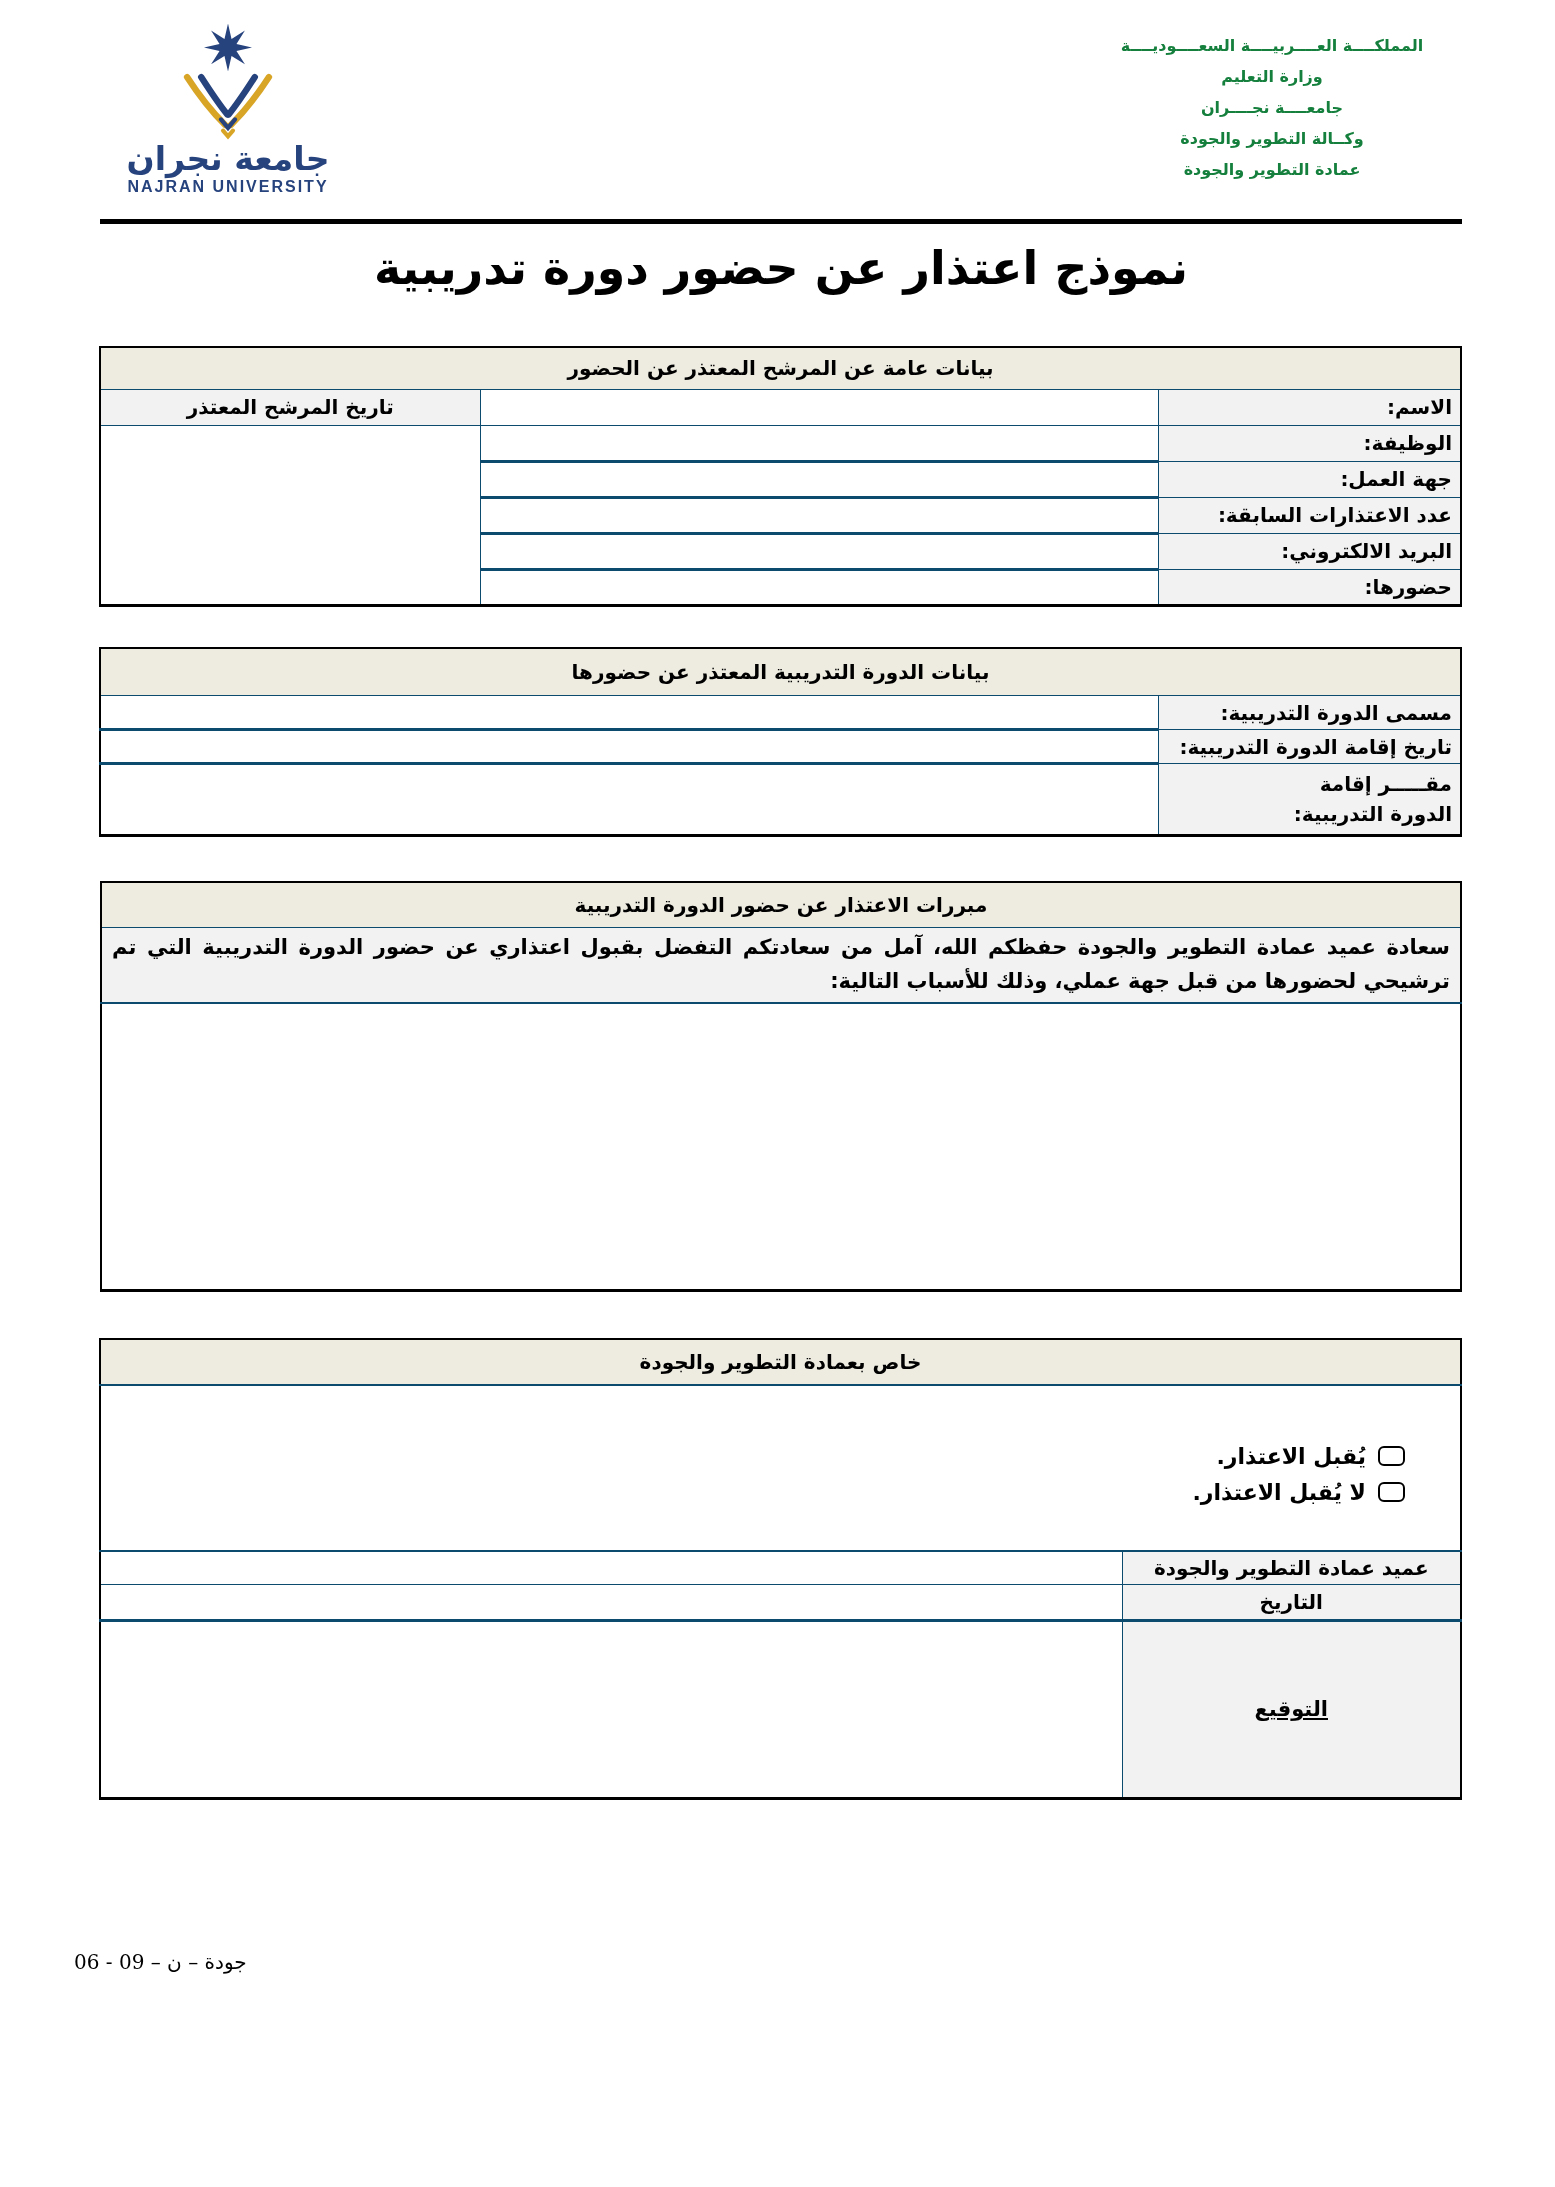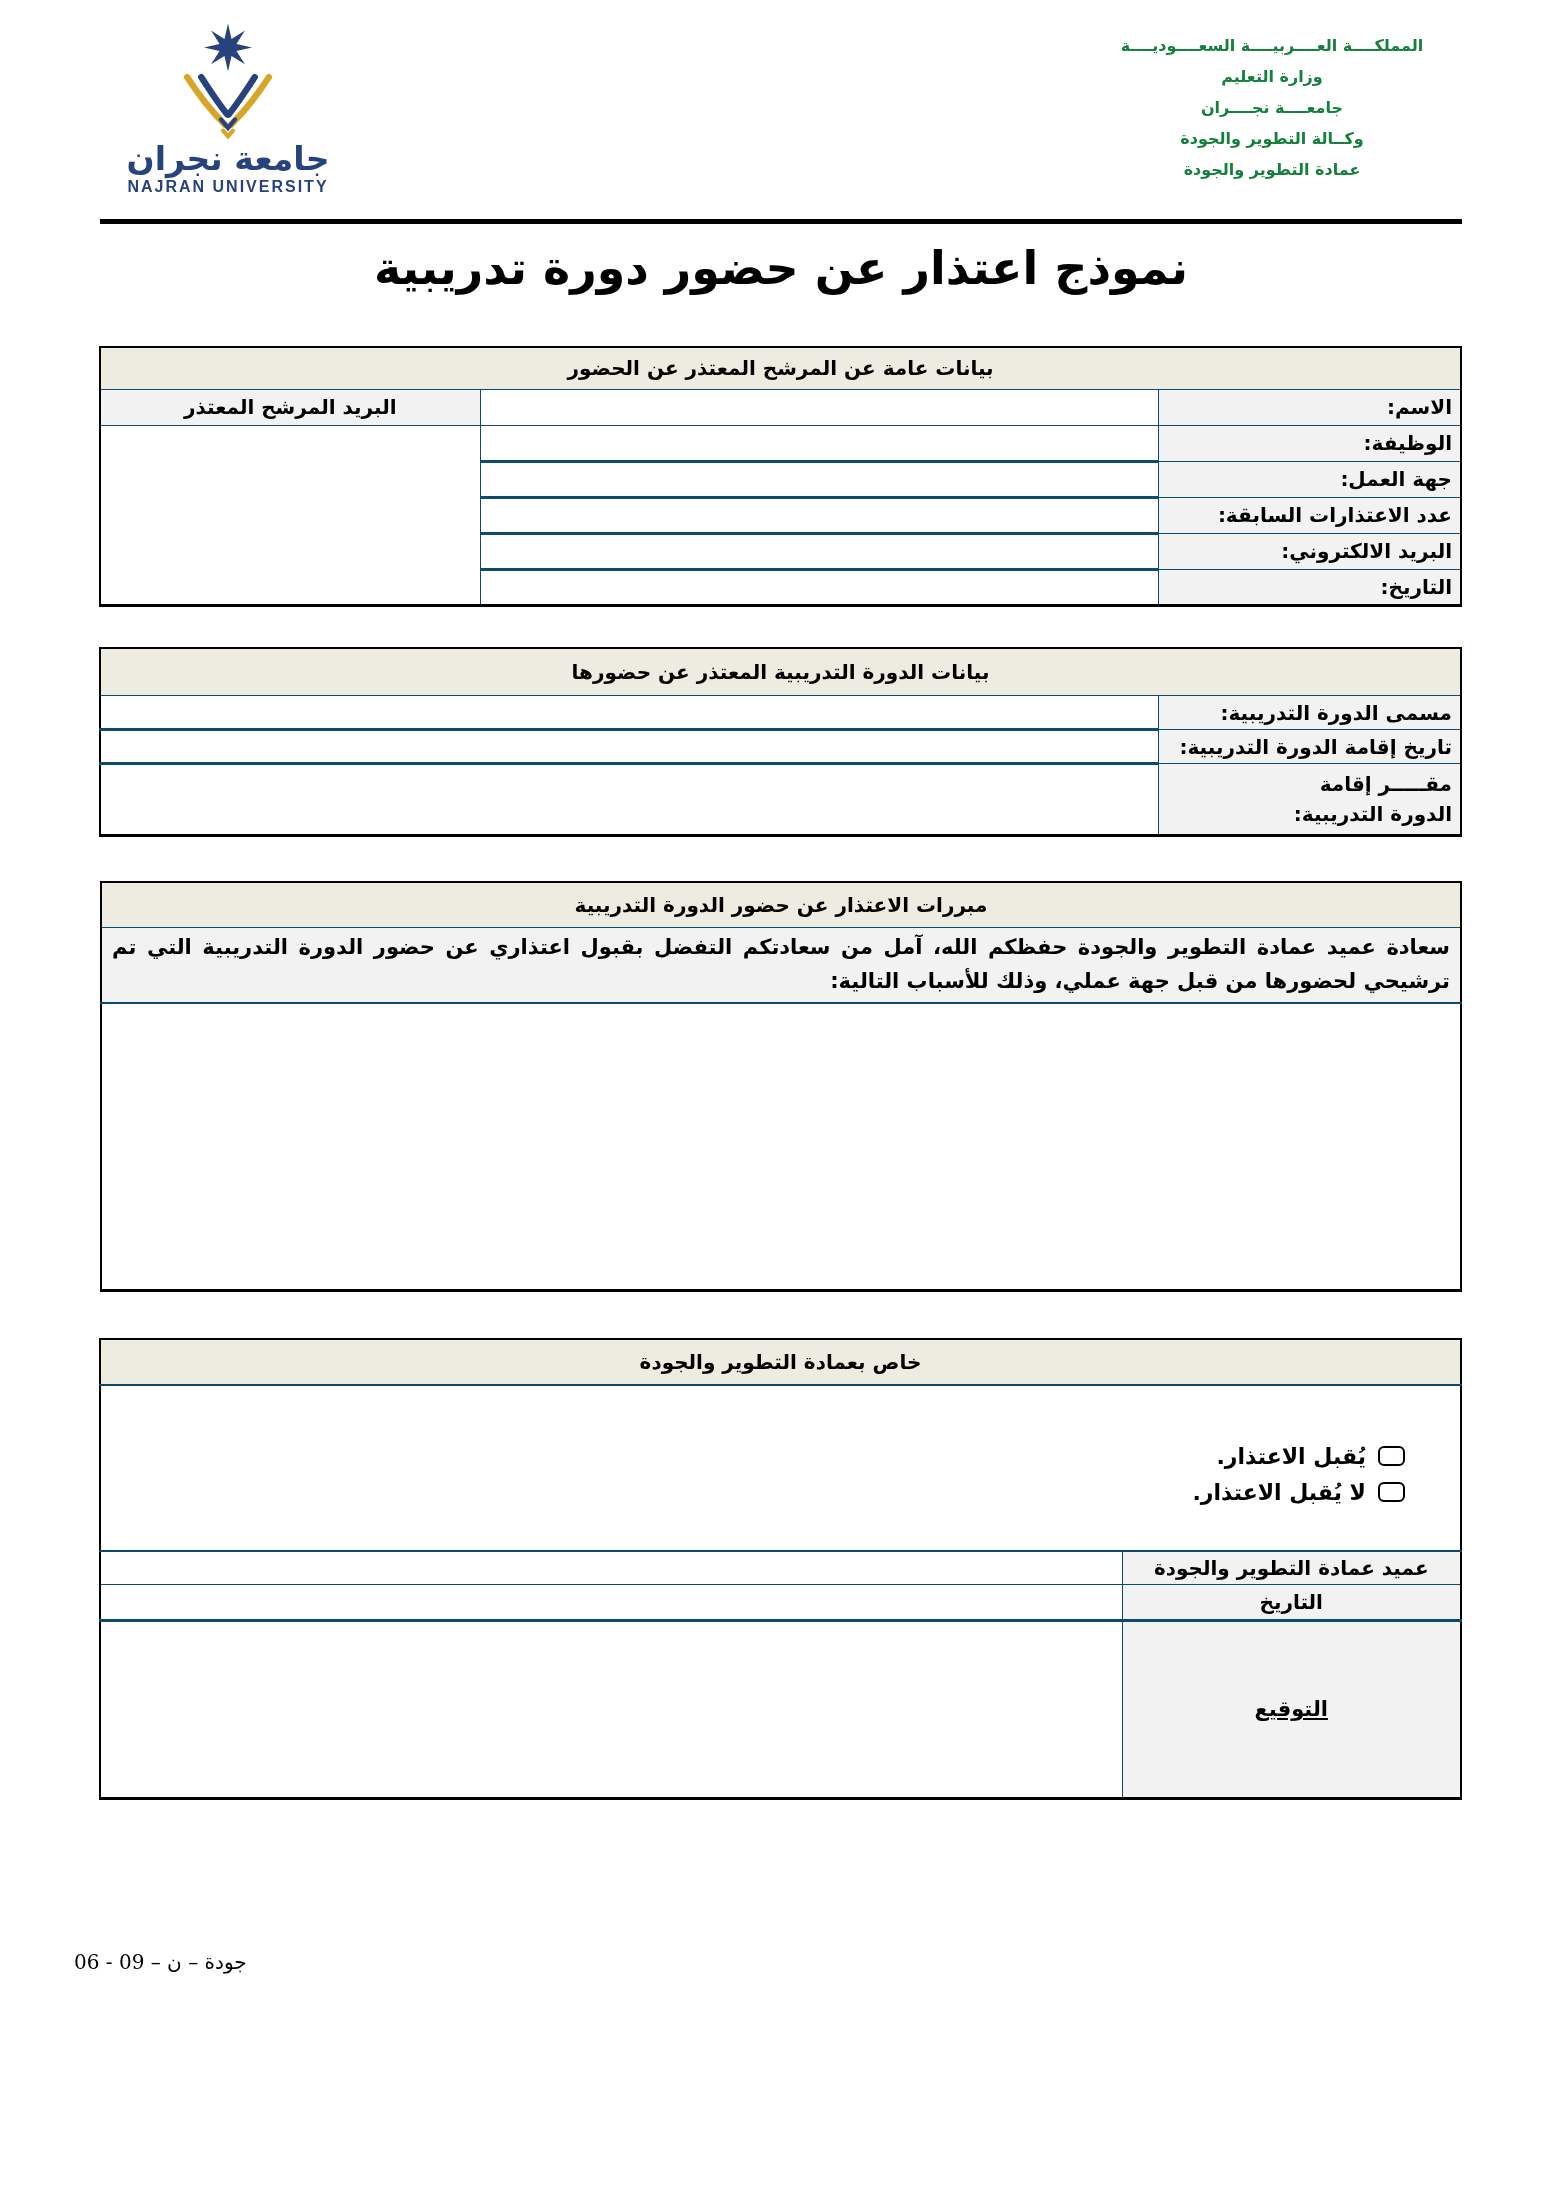--- a/index.html
+++ b/index.html
@@ -127,41 +127,41 @@
           <col style="width:678px">
           <col style="width:380px">
         </colgroup>
       <tbody>
           <tr>
         <td class="section-header" colspan="3">بيانات عامة عن المرشح المعتذر عن الحضور</td>
       </tr>
       <tr>
         <td class="field-label">الاسم:</td>
         <td class="field-input"></td>
-        <td class="sig-header">البريد المرشح المعتذر</td>
+        <td class="sig-header">تاريخ المرشح المعتذر</td>
       </tr>
       <tr>
         <td class="field-label">الوظيفة:</td>
         <td class="field-input"></td>
         <td class="sig-body" rowspan="5"></td>
       </tr>
       <tr>
         <td class="field-label">جهة العمل:</td>
         <td class="field-input tk"></td>
       </tr>
       <tr>
         <td class="field-label">عدد الاعتذارات السابقة:</td>
         <td class="field-input tk"></td>
       </tr>
       <tr>
         <td class="field-label">البريد الالكتروني:</td>
         <td class="field-input tk"></td>
       </tr>
       <tr>
-        <td class="field-label">التاريخ:</td>
+        <td class="field-label">حضورها:</td>
         <td class="field-input tk"></td>
       </tr>
     </tbody>
       </table>
 
     <table class="doc-table t2">
       <colgroup>
           <col style="width:303px">
           <col style="width:1058px">
         </colgroup>

